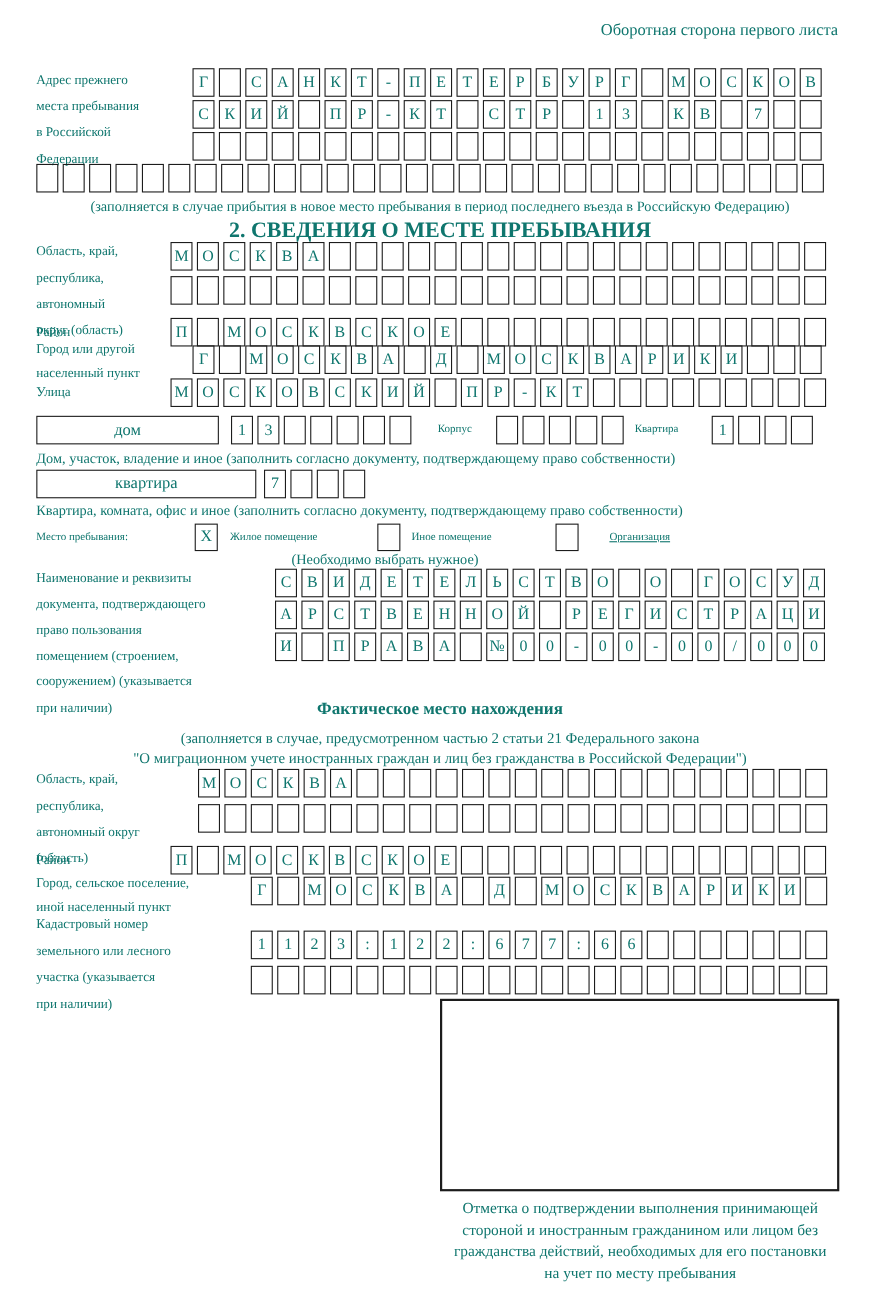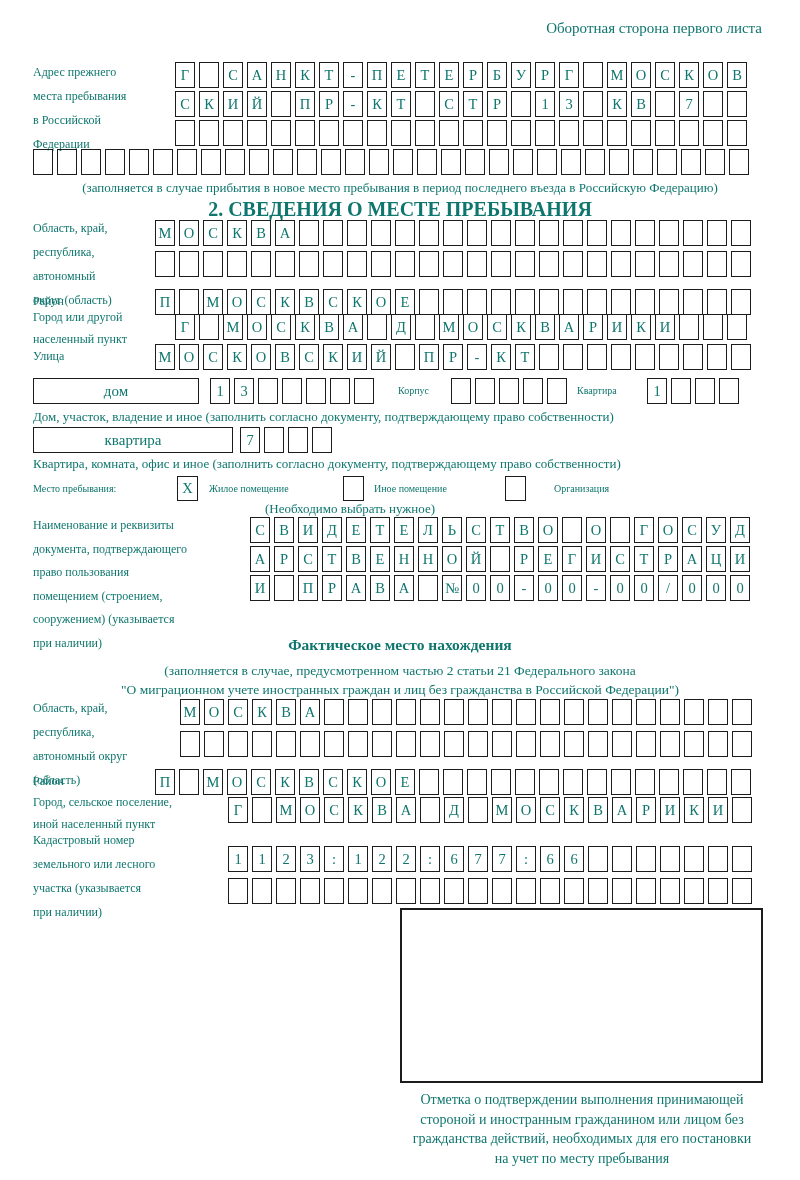--- a/index.html
+++ b/index.html
@@ -346,21 +346,21 @@
       <div class="cell"></div>
     </div>
   <div class="abs note" style="left:33px; top:455px;">Квартира, комната, офис и иное (заполнить согласно документу, подтверждающему право собственности)</div>
 
   <div class="inline-lbl" style="left:33px; top:476px;">Место пребывания:</div>
   <div class="chk" style="left:177px; top:476px;">X</div>
   <div class="inline-lbl" style="left:209px; top:476px;">Жилое помещение</div>
   <div class="chk" style="left:343px; top:476px;"></div>
   <div class="inline-lbl" style="left:374px; top:476px;">Иное помещение</div>
   <div class="chk" style="left:505px; top:476px;"></div>
-  <div class="inline-lbl" style="left:554px; top:476px;">Организация</div>
+  <div class="inline-lbl" style="left:554px; top:476px;text-decoration:underline;">Организация</div>
   <div class="abs note" style="left:130px; top:500px; width:440px; text-align:center;">(Необходимо выбрать нужное)</div>
 
   <div class="abs lbl" style="left:33px; top:514px; width:215px; line-height:23.5px;">Наименование и реквизиты
 документа, подтверждающего
 право пользования
 помещением (строением,
 сооружением) (указывается
 при наличии)</div>
   <div class="cells" style="left:250px; top:517px;">
       <div class="cell">С</div>

